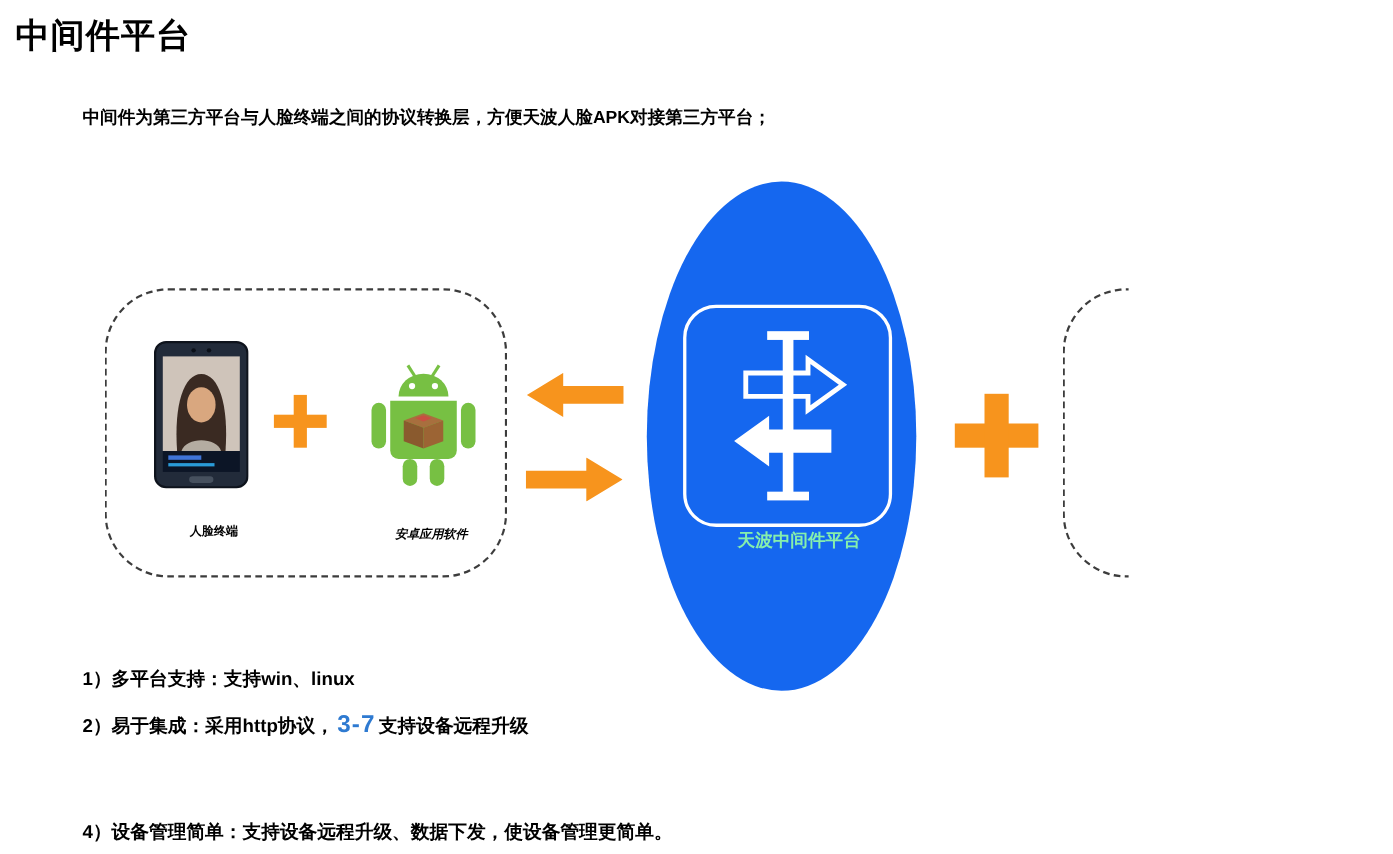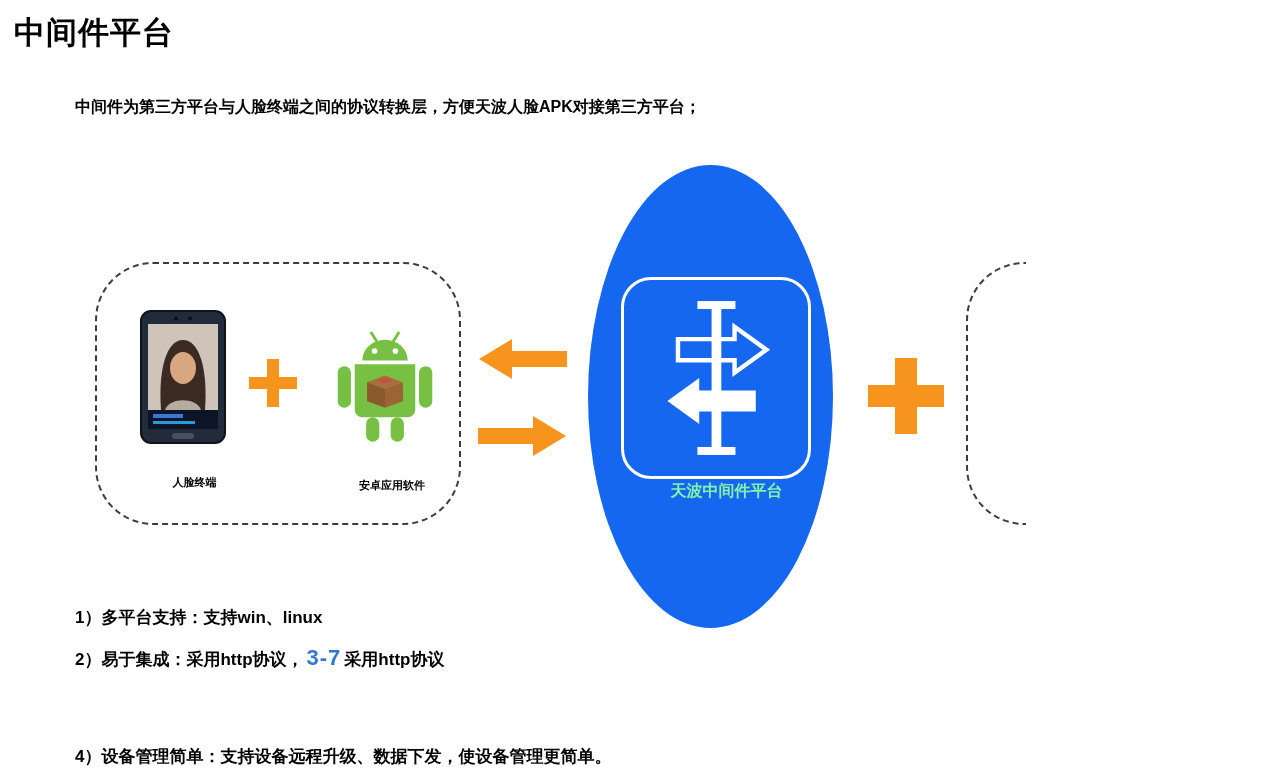--- a/index.html
+++ b/index.html
@@ -10,21 +10,21 @@
   .title { position:absolute; left:14px; top:12px; font-size:31px; font-weight:700; letter-spacing:1px; }
   .desc  { position:absolute; left:75px; top:97px; font-size:16px; font-weight:600; }
 
   .dashed-box { position:absolute; border:2px dashed #3c3c3c; border-radius:58px; }
   .left-box  { left:95px;  top:262px; width:366px; height:263px; }
   .right-box { left:966px; top:262px; width:280px; height:263px; }
 
   .icon-abs { position:absolute; }
   .group-label { position:absolute; font-size:11px; font-weight:700; text-align:center; }
   .terminal-label { left:40px;  top:211px; width:115px; }
-  .android-label  { left:230px; top:214px; width:130px; }
+  .android-label  { left:230px; top:214px; width:130px;font-style:italic; }
   .industry-label { left:0;     top:190px; width:100%; }
 
   
   .plus { position:absolute; }
   .plus .bar { position:absolute; background:#f7941d; }
   .plus-small { left:152px; top:95px; width:48px; height:48px; }
   .plus-small .h { left:0; top:18px; width:48px; height:12px; }
   .plus-small .v { left:18px; top:0; width:12px; height:48px; }
   .plus-big { left:868px; top:358px; width:76px; height:76px; }
   .plus-big .h { left:0; top:27px; width:76px; height:22px; }
@@ -155,21 +155,21 @@
   </div>
 
   <div class="feature f1">
     <span>1）多平台支持：支持win、linux</span>
       <span class="hl"></span>
       <span></span>
   </div>
   <div class="feature f2">
     <span>2）易于集成：采用http协议，</span>
       <span class="hl">3-7</span>
-      <span>采用http协议</span>
+      <span>支持设备远程升级</span>
   </div>
   <div class="feature f4">
     <span>4）设备管理简单：支持设备远程升级、数据下发，使设备管理更简单。</span>
       <span class="hl"></span>
       <span></span>
   </div>
 
 </div>
 
 </body></html>

